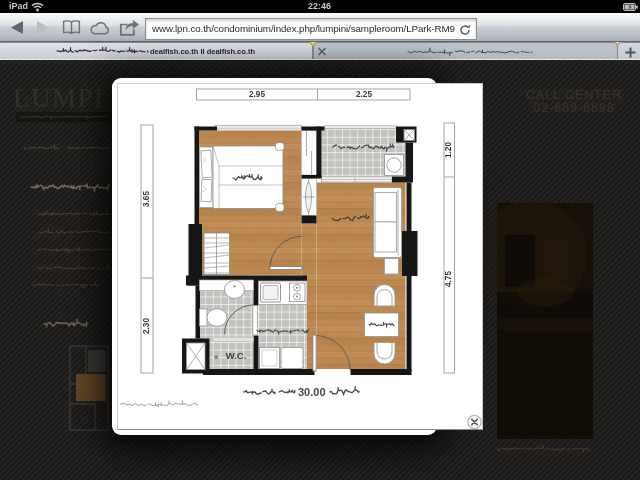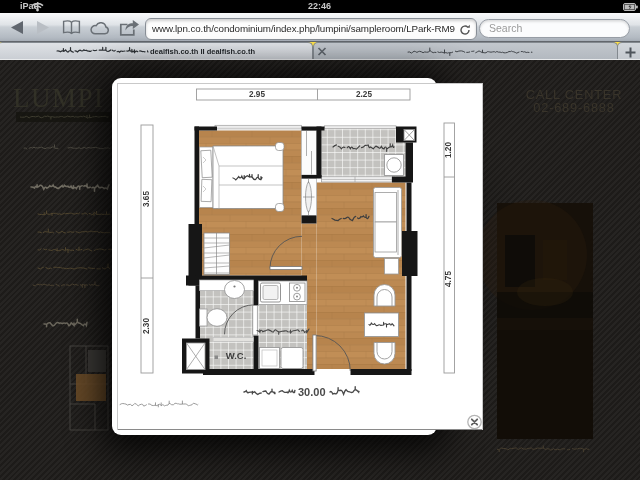--- a/index.html
+++ b/index.html
@@ -4,21 +4,21 @@
  font-family:"Liberation Sans",sans-serif;-webkit-font-smoothing:antialiased;}
 .abs{position:absolute;}
 #stage{position:relative;width:640px;height:480px;}
 
 #status{left:0;top:0;width:640px;height:13px;background:#000;color:#c9c9c9;font-size:9px;font-weight:bold;}
 
 #toolbar{left:0;top:13px;width:640px;height:29px;
  background:linear-gradient(#f9fafb 0%,#dfe3e7 42%,#c9cfd5 50%,#b3bac2 88%,#a6adb6 100%);
  border-bottom:1px solid #62666c;box-sizing:border-box;}
 #addr{left:145px;top:4.5px;width:332px;height:22px;background:#fdfdfd;border:1px solid #888e96;
- border-radius:6px;box-sizing:border-box;box-shadow:inset 0 2px 3px rgba(0,0,0,.18);
+ border-radius:0;box-sizing:border-box;box-shadow:inset 0 2px 3px rgba(0,0,0,.18);
  font-size:9.8px;color:#2a2a2a;line-height:20px;letter-spacing:-0.1px;white-space:nowrap;overflow:hidden;padding-left:6px;}
 #search{left:479px;top:5.5px;width:151px;height:19px;background:#fbfcfd;border:1px solid #979da5;
  border-radius:10px;box-sizing:border-box;box-shadow:inset 0 1.5px 2.5px rgba(0,0,0,.15);
  font-size:10.5px;color:#9a9a9a;line-height:17px;padding-left:9px;}
 
 #tabbar{left:0;top:42px;width:640px;height:18px;background:#fde047;}
 .tab{position:absolute;top:0;height:18px;box-sizing:border-box;border:1px solid #83898f;border-bottom:none;
  border-radius:5px 5px 0 0;font-size:7.5px;text-align:center;color:#2f3337;line-height:17px;
  white-space:nowrap;overflow:hidden;}
 #tab1{left:-3px;width:316px;background:linear-gradient(#dfe2e6,#c9cdd3);}
@@ -33,21 +33,21 @@
  radial-gradient(ellipse 320px 260px at 300px 196px, rgba(0,0,0,0.55), rgba(0,0,0,0) 75%);}
 
 #modal{left:112px;top:78px;width:325px;height:357px;background:#fff;border-radius:9px;
  box-shadow:0 6px 34px 10px rgba(0,0,0,0.8);}
 #modal svg{position:absolute;left:0;top:0;}
 </style></head>
 <body>
 <div id="stage">
 
 <div id="status" class="abs">
- <span class="abs" style="left:20px;top:0.5px;">iPad</span>
+ <span class="abs" style="left:9px;top:0.5px;">iPad</span>
  <svg class="abs" style="left:31px;top:2px;" width="13" height="10" viewBox="0 0 13 10">
   <path d="M1,3.6 A8,8 0 0 1 12,3.6" fill="none" stroke="#c9c9c9" stroke-width="1.5"></path>
   <path d="M3,5.8 A5,5 0 0 1 10,5.8" fill="none" stroke="#c9c9c9" stroke-width="1.5"></path>
   <circle cx="6.5" cy="8" r="1.4" fill="#c9c9c9"></circle>
       </svg>
  <span class="abs" style="left:308px;top:0.5px;">22:46</span>
  <span class="abs" style="left:604px;top:16px;margin-left:12px;">97%</span>
  <svg class="abs" style="left:623px;top:2.5px;" width="15" height="8" viewBox="0 0 15 8">
   <rect x="0.5" y="0.5" width="12" height="7" rx="1.5" fill="none" stroke="#bbb"></rect>
   <rect x="1.5" y="1.5" width="10" height="5" fill="#bbb"></rect>
@@ -71,21 +71,20 @@
       </svg>
  <svg class="abs" style="left:119px;top:6px;" width="21" height="17" viewBox="0 0 21 17">
   <path d="M8.5,5.5 L1.8,5.5 L1.8,15.8 L14.8,15.8 L14.8,10.5" fill="none" stroke="#6a7076" stroke-width="1.7"></path>
   <path d="M6.5,11.5 C6.5,6 10.5,4.2 13.8,4.3 L13.8,1 L20,5.5 L13.8,10 L13.8,6.9 C11,6.8 8.5,7.6 6.5,11.5 Z" fill="#6a7076"></path>
       </svg>
  <div id="addr" class="abs">www.lpn.co.th/condominium/index.php/lumpini/sampleroom/LPark-RM9
   <svg class="abs" style="right:5px;top:5px;" width="12" height="12" viewBox="0 0 12 12">
    <path d="M10,6 a4,4 0 1 1 -1.2-2.8" fill="none" stroke="#555" stroke-width="1.4"></path>
    <path d="M10.8,0.8 L10.8,3.8 L7.8,3.8 Z" fill="#555"></path>
         </svg></div>
- <div id="search" class="abs">Search</div>
 </div>
 
 <div id="tabbar" class="abs">
  <div id="tab1" class="tab"></div>
  <div id="tab2" class="tab"></div>
  <svg class="abs" style="left:317px;top:5px;" width="10" height="9" viewBox="0 0 10 9">
   <path d="M1.5,1 L8.5,8 M8.5,1 L1.5,8" stroke="#5e646b" stroke-width="1.7"></path>
       </svg>
  <div id="tabplus">
         <svg class="abs" style="left:7px;top:3.5px;" width="11" height="11" viewBox="0 0 11 11">

